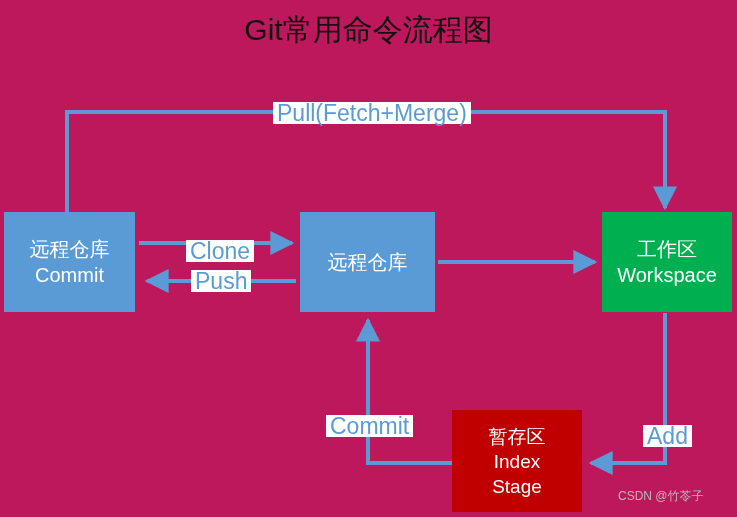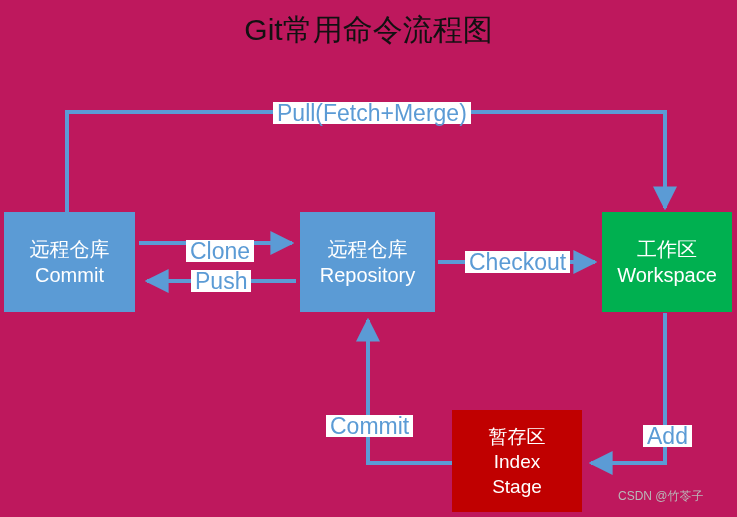--- a/index.html
+++ b/index.html
@@ -135,41 +135,39 @@
     </g>
   </svg>
 
   <div class="node" id="node-remote">
     <span class="ln">远程仓库</span>
     <span class="ln">Commit</span>
   </div>
 
   <div class="node" id="node-repository">
     <span class="ln">远程仓库</span>
-    <span class="ln">Repository</span>
   </div>
 
   <div class="node" id="node-workspace">
     <span class="ln">工作区</span>
     <span class="ln">Workspace</span>
   </div>
 
   <div class="node" id="node-index">
     <span class="ln">暂存区</span>
     <span class="ln">Index</span>
     <span class="ln">Stage</span>
   </div>
 
   <div class="edge-label" style="left:273px; top:102px;">Pull(Fetch+Merge)</div>
 
   <div class="edge-label" style="left:186px; top:240px;text-align:right;">Clone</div>
 
   <div class="edge-label" style="left:191px; top:270px;">Push</div>
 
-  <div class="edge-label" style="left:465px; top:251px;">Checkout</div>
 
   <div class="edge-label" style="left:326px; top:415px;">Commit</div>
 
   <div class="edge-label" style="left:643px; top:415px;margin-top:10px;">Add</div>
 
   <div id="watermark">CSDN @竹苓子</div>
 
 </div>
 
 </body></html>

